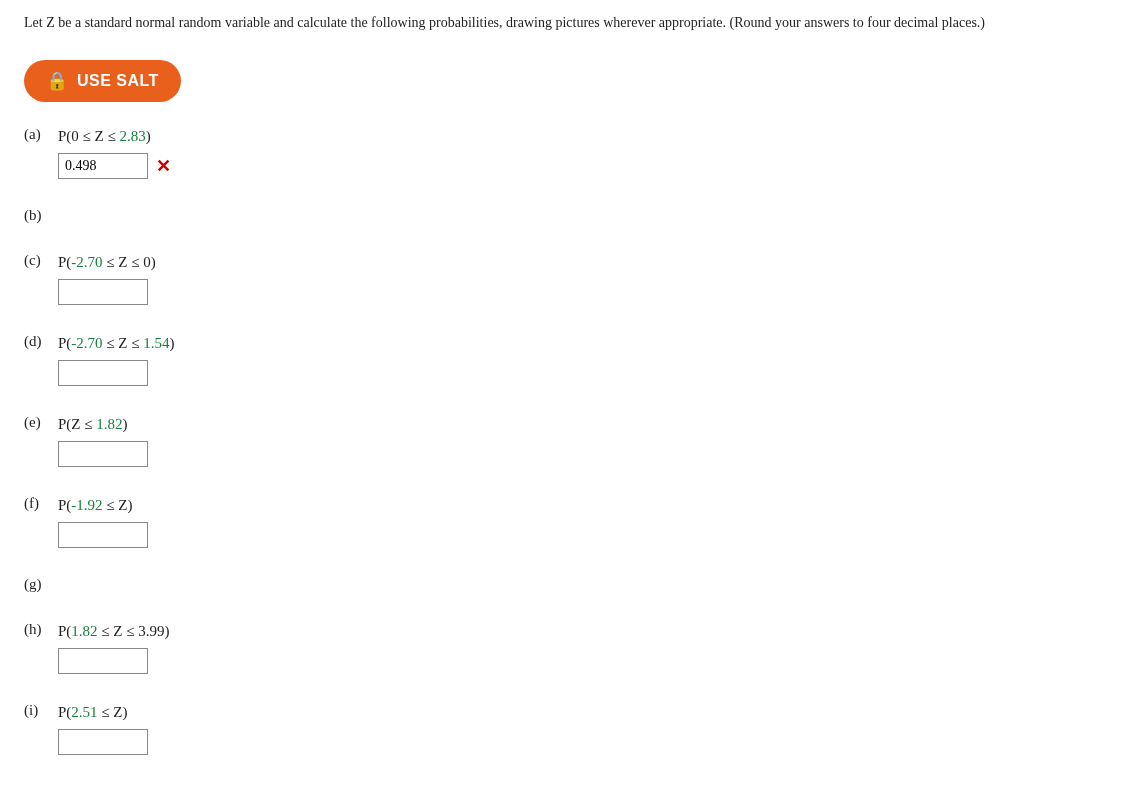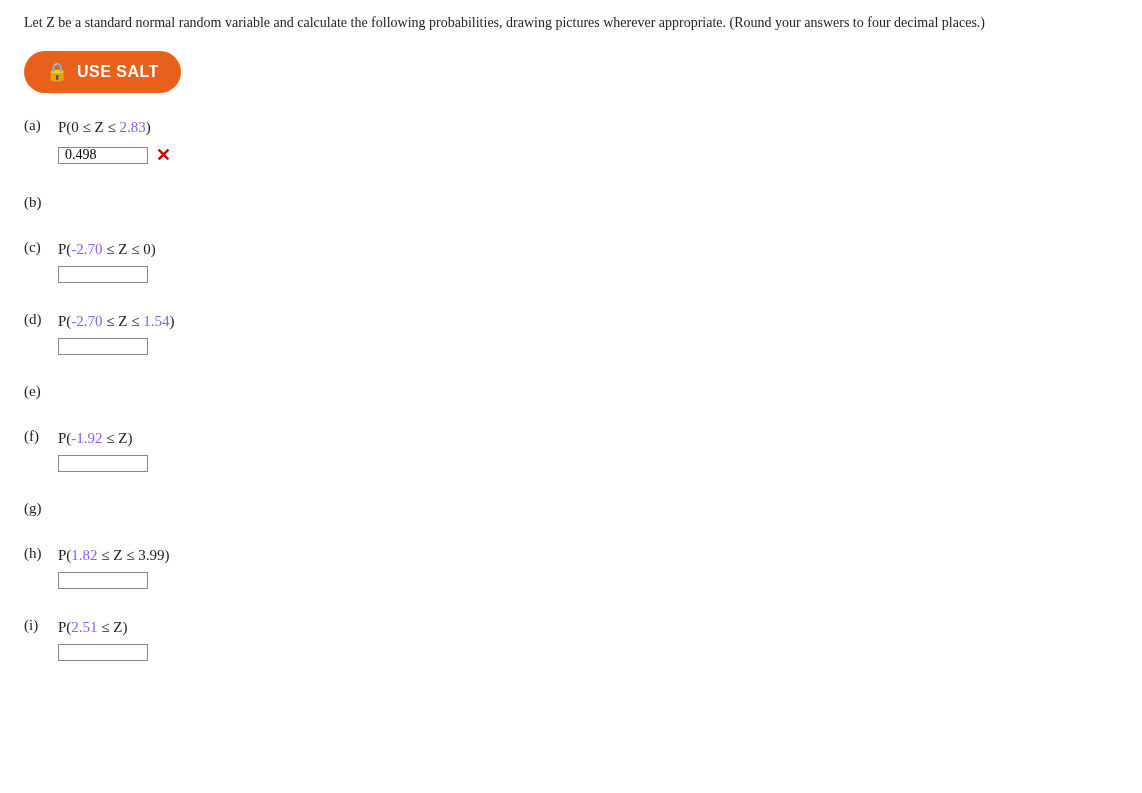--- a/index.html
+++ b/index.html
@@ -5,21 +5,21 @@
     * { box-sizing: border-box; margin: 0; padding: 0; }
     body {
       font-family: Georgia, 'Times New Roman', serif;
       font-size: 15px;
       background: #ffffff;
       color: #222;
       padding: 12px 24px 40px 24px;
     }
     .instructions {
       font-size: 14px;
-      margin-bottom: 18px;
+      margin-bottom: 27px;
       line-height: 1.5;
     }
     .use-salt-btn {
       display: inline-flex;
       align-items: center;
       gap: 8px;
       background-color: #e8601c;
       color: #fff;
       border: none;
       border-radius: 24px;
@@ -47,31 +47,31 @@
     }
     .problem-body {
       display: flex;
       flex-direction: column;
       gap: 6px;
     }
     .problem-label {
       font-size: 15px;
       line-height: 1.4;
     }
-    .red { color: #8b5cf6; }
+    .red { color: #15803d; }
     .answer-row {
       display: flex;
       align-items: center;
       gap: 8px;
     }
     .answer-input {
       width: 90px;
       height: 17px;
       border: 1px solid #888;
-      padding: 3px 6px;
+      padding: 12px 6px;
       font-size: 14px;
       font-family: inherit;
       outline: none;
     }
     .wrong-icon {
       color: #cc0000;
       font-size: 18px;
       font-weight: bold;
     }
   </style>
@@ -114,20 +114,26 @@
       <span class="problem-letter">(d)</span>
       <div class="problem-body">
         <div class="problem-label"><span>P(</span><span class="red">-2.70</span><span> ≤ Z ≤ </span><span class="red">1.54</span><span>)</span></div>
         <div class="answer-row">
           <input type="text" class="answer-input" style="">
         </div>
       </div>
     </div>
     <div class="problem">
       <span class="problem-letter">(e)</span>
+      <div class="problem-body">
+        <div class="problem-label"><span>P(Z ≤ </span><span class="red">1.82</span><span>)</span></div>
+        <div class="answer-row">
+          <input type="text" class="answer-input" style="">
+        </div>
+      </div>
     </div>
     <div class="problem">
       <span class="problem-letter">(f)</span>
       <div class="problem-body">
         <div class="problem-label"><span>P(</span><span class="red">-1.92</span><span> ≤ Z)</span></div>
         <div class="answer-row">
           <input type="text" class="answer-input" style="">
         </div>
       </div>
     </div>

